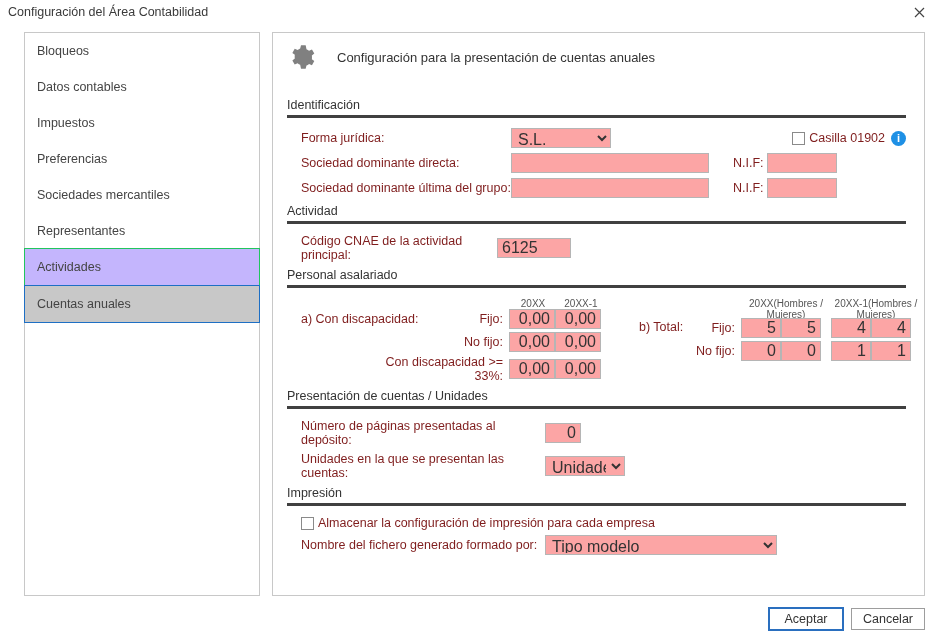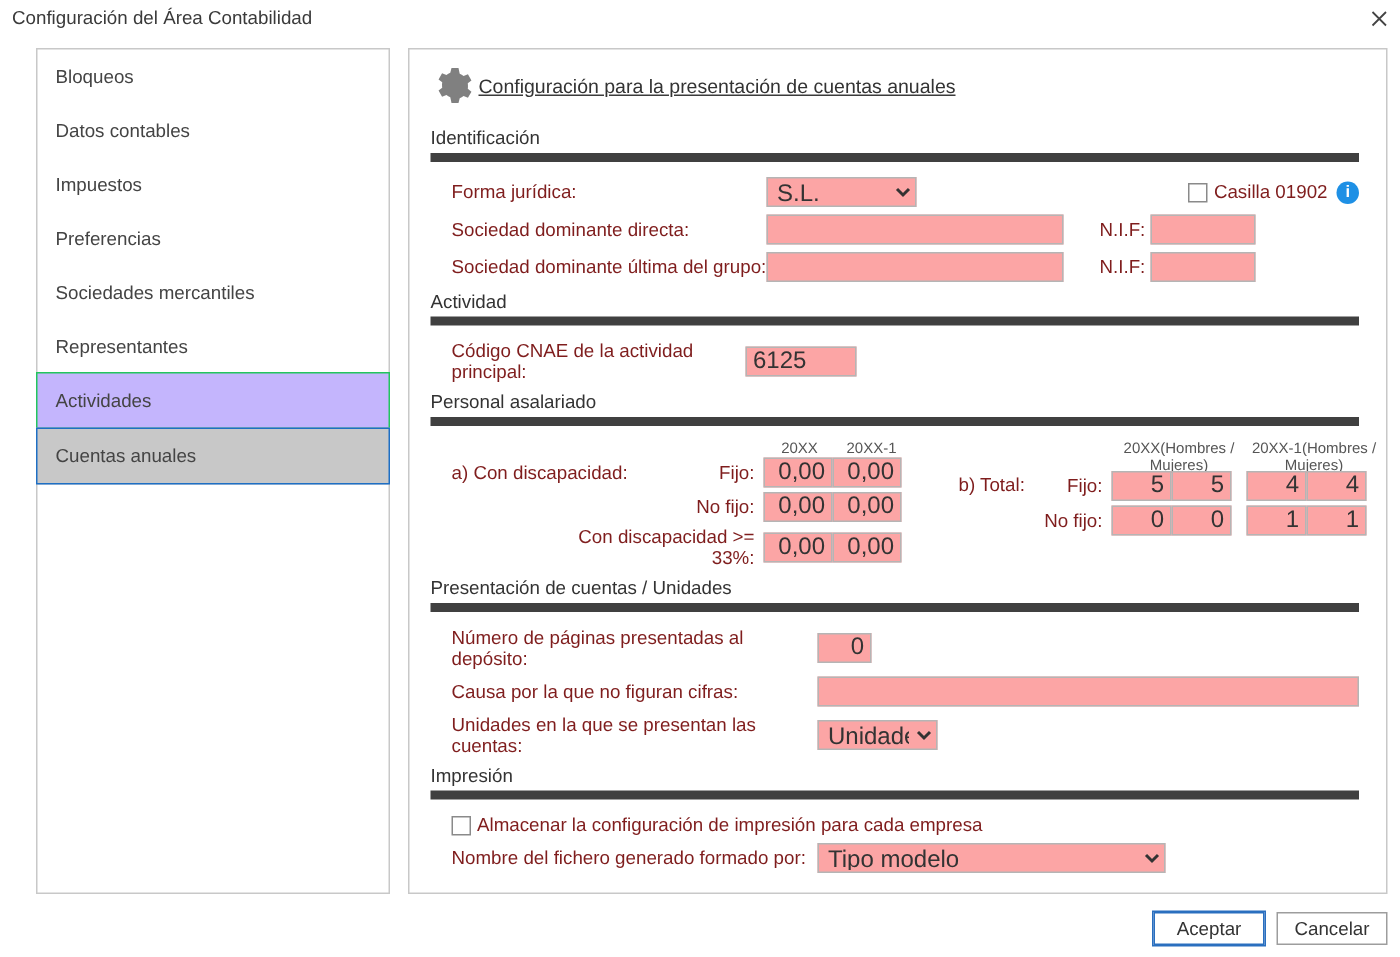--- a/index.html
+++ b/index.html
@@ -55,26 +55,26 @@
     background:#c4b5fd;
   }
 
   .content {
     flex:1;
     border:1px solid #c8c8c8;
     padding: 10px 18px 10px 14px;
     overflow:auto;
   }
   .header {
-    display:flex; align-items:center; gap:4px; margin-bottom:14px;text-decoration:underline;
+    display:flex; align-items:center; gap:22px; margin-bottom:27px;
   }
   .header h1 { font-size:13px; font-weight:400; margin:0; color:#333; }
   .gear { width:28px; height:28px; }
   .section-head {
-    border-bottom:6px solid #404040;
+    border-bottom:3px solid #404040;
     padding:0 0 3px 0;
     margin: 6px 0 10px 0;
     color:#333;
     font-size:12.5px;
   }
   label.fld { color:#7f1d1d; font-size:12.5px; }
   input.tbox, select.sel {
     border:1px solid #b5b5b5;
     background:#fca5a5;
     font-size:16px;
@@ -244,24 +244,20 @@
         </div>
       </div>
     </div>
 
     <div class="section-head">Presentación de cuentas / Unidades</div>
     <div class="row">
       <label class="fld lbl" style="width:258px">Número de páginas presentadas al depósito:</label>
       <input class="tbox right" style="width: 36px;" value="0">
     </div>
     <div class="row">
-      <label class="fld lbl" style="width:258px">Causa por la que no figuran cifras:</label>
-      <input class="tbox" style="flex: 1 1 0%;" value="">
-    </div>
-    <div class="row">
       <label class="fld lbl" style="width:258px">Unidades en la que se presentan las cuentas:</label>
       <select class="sel" style="width:80px">
         <option>Unidades</option>
       </select>
     </div>
 
     <div class="section-head">Impresión</div>
     <div class="row" style="padding-left:14px;">
       <span class="chk"></span>
       <label class="fld">Almacenar la configuración de impresión para cada empresa</label>

